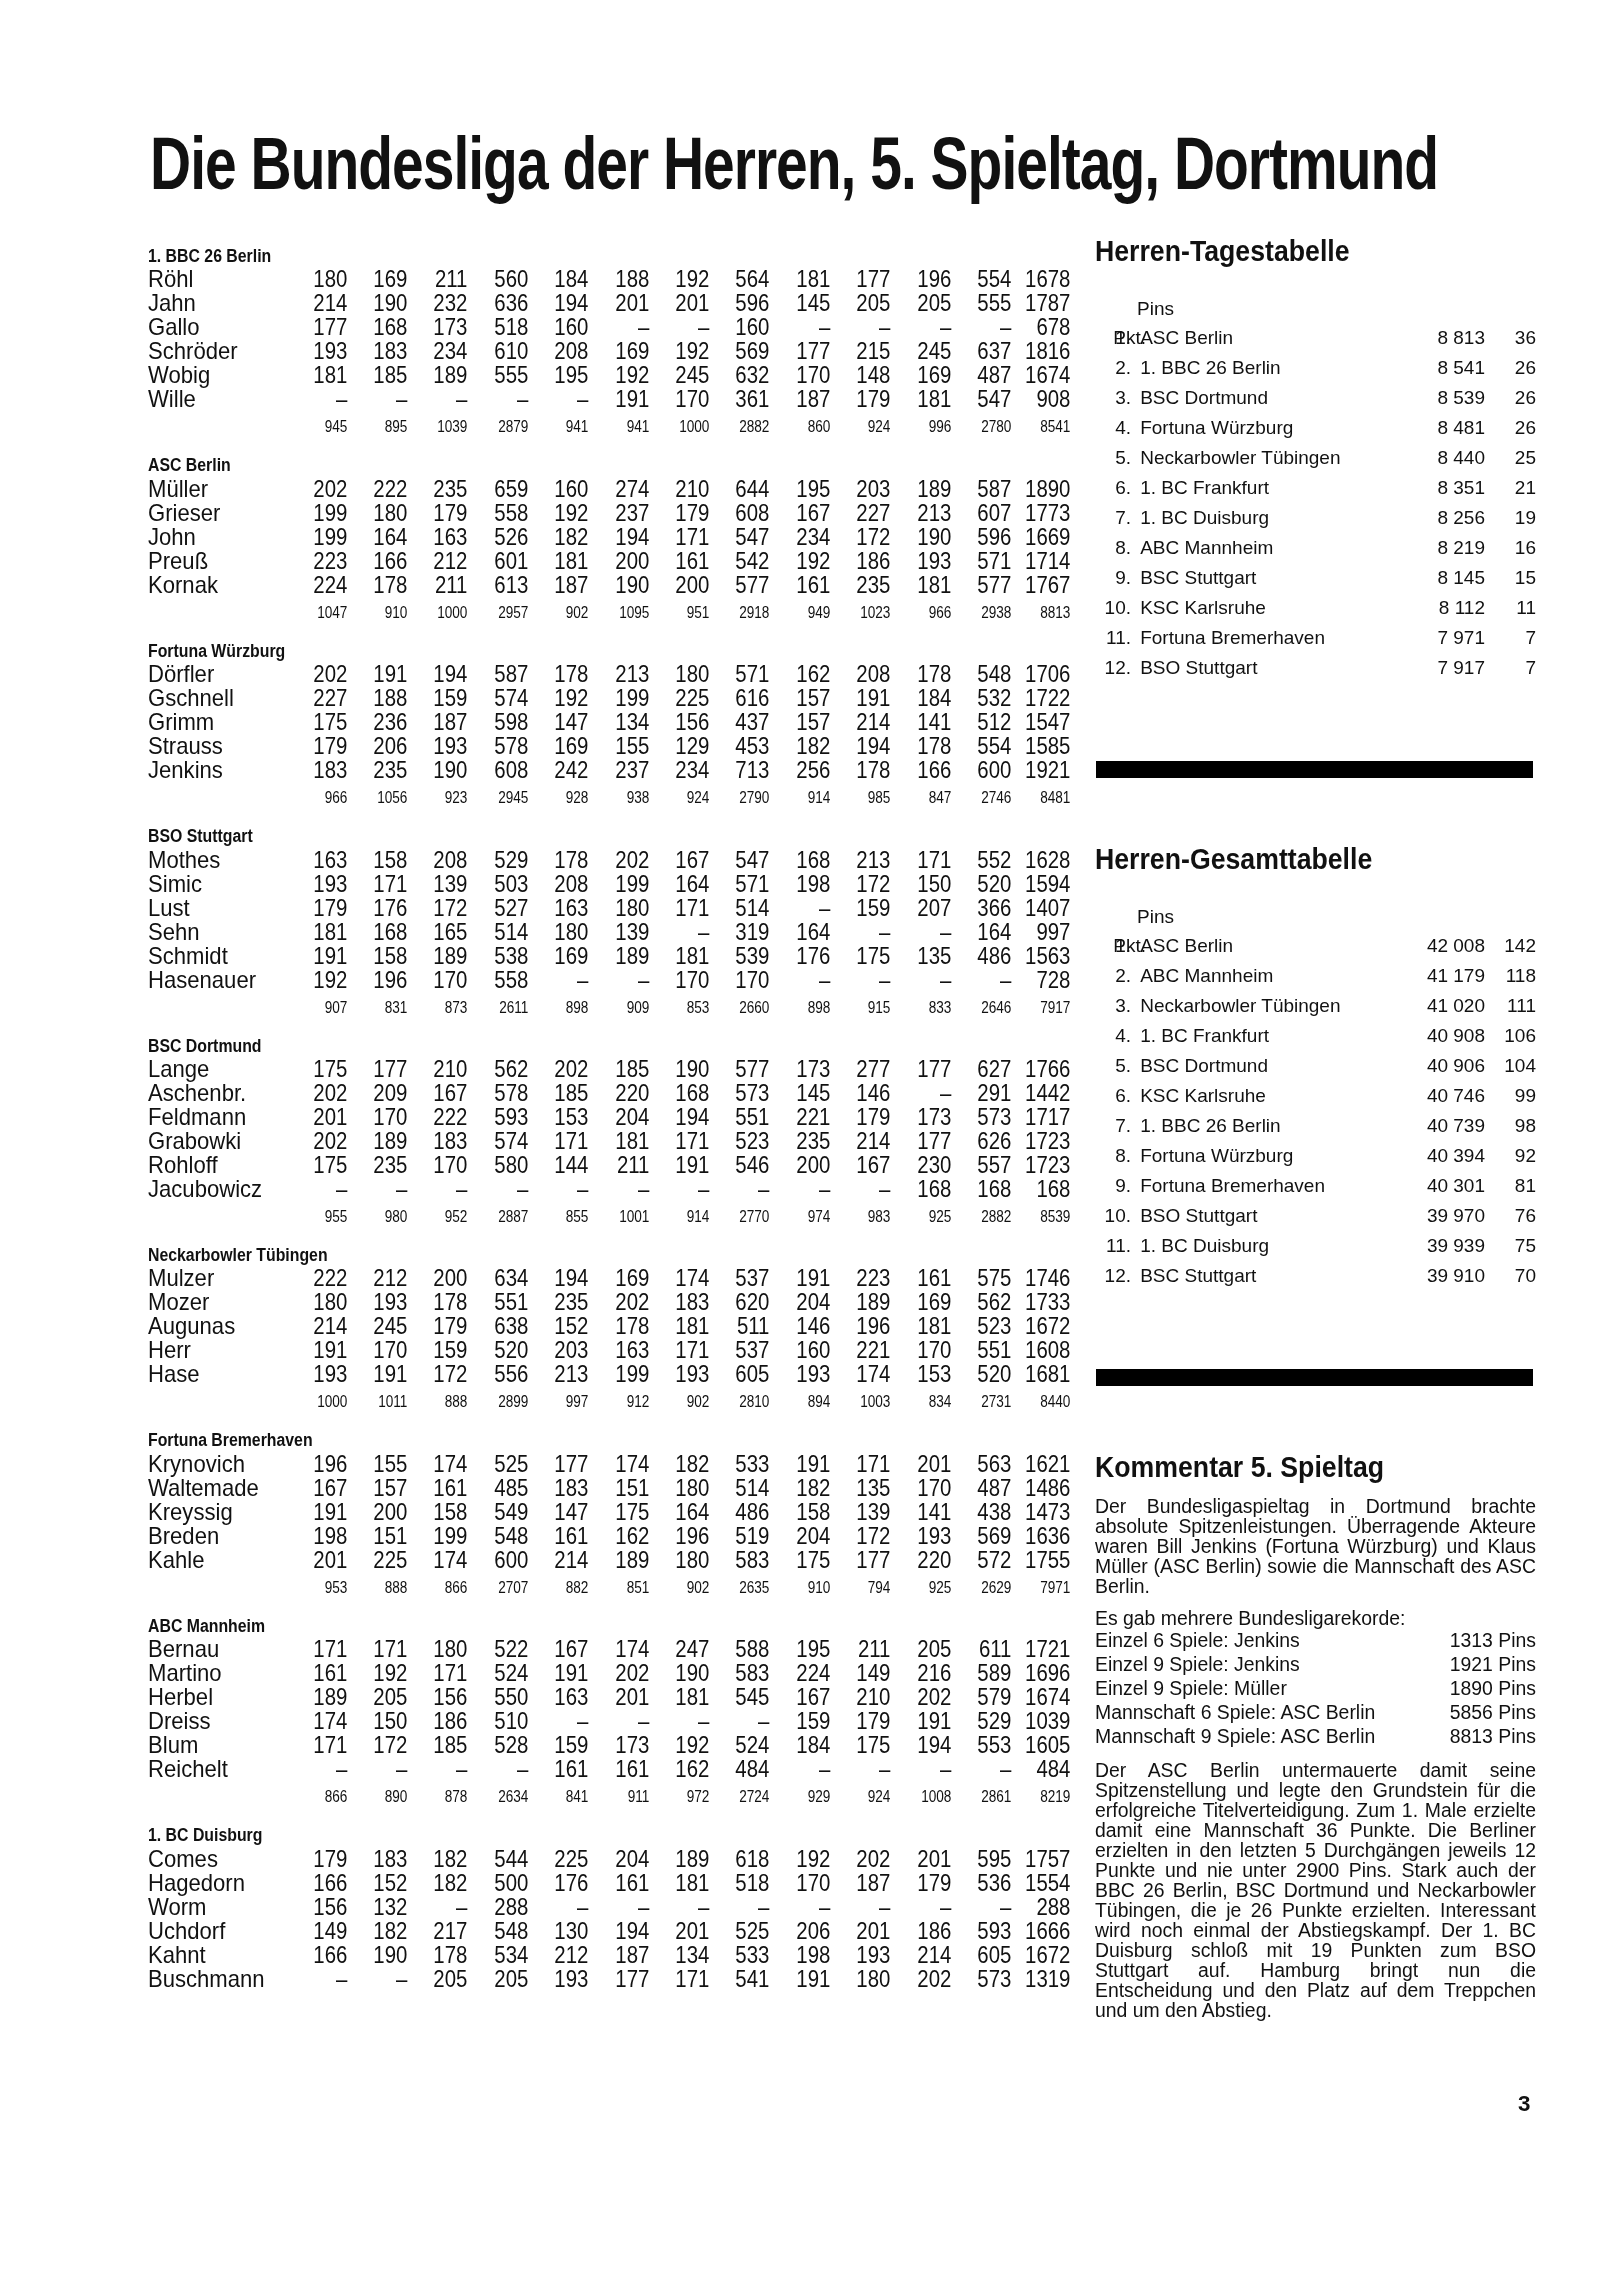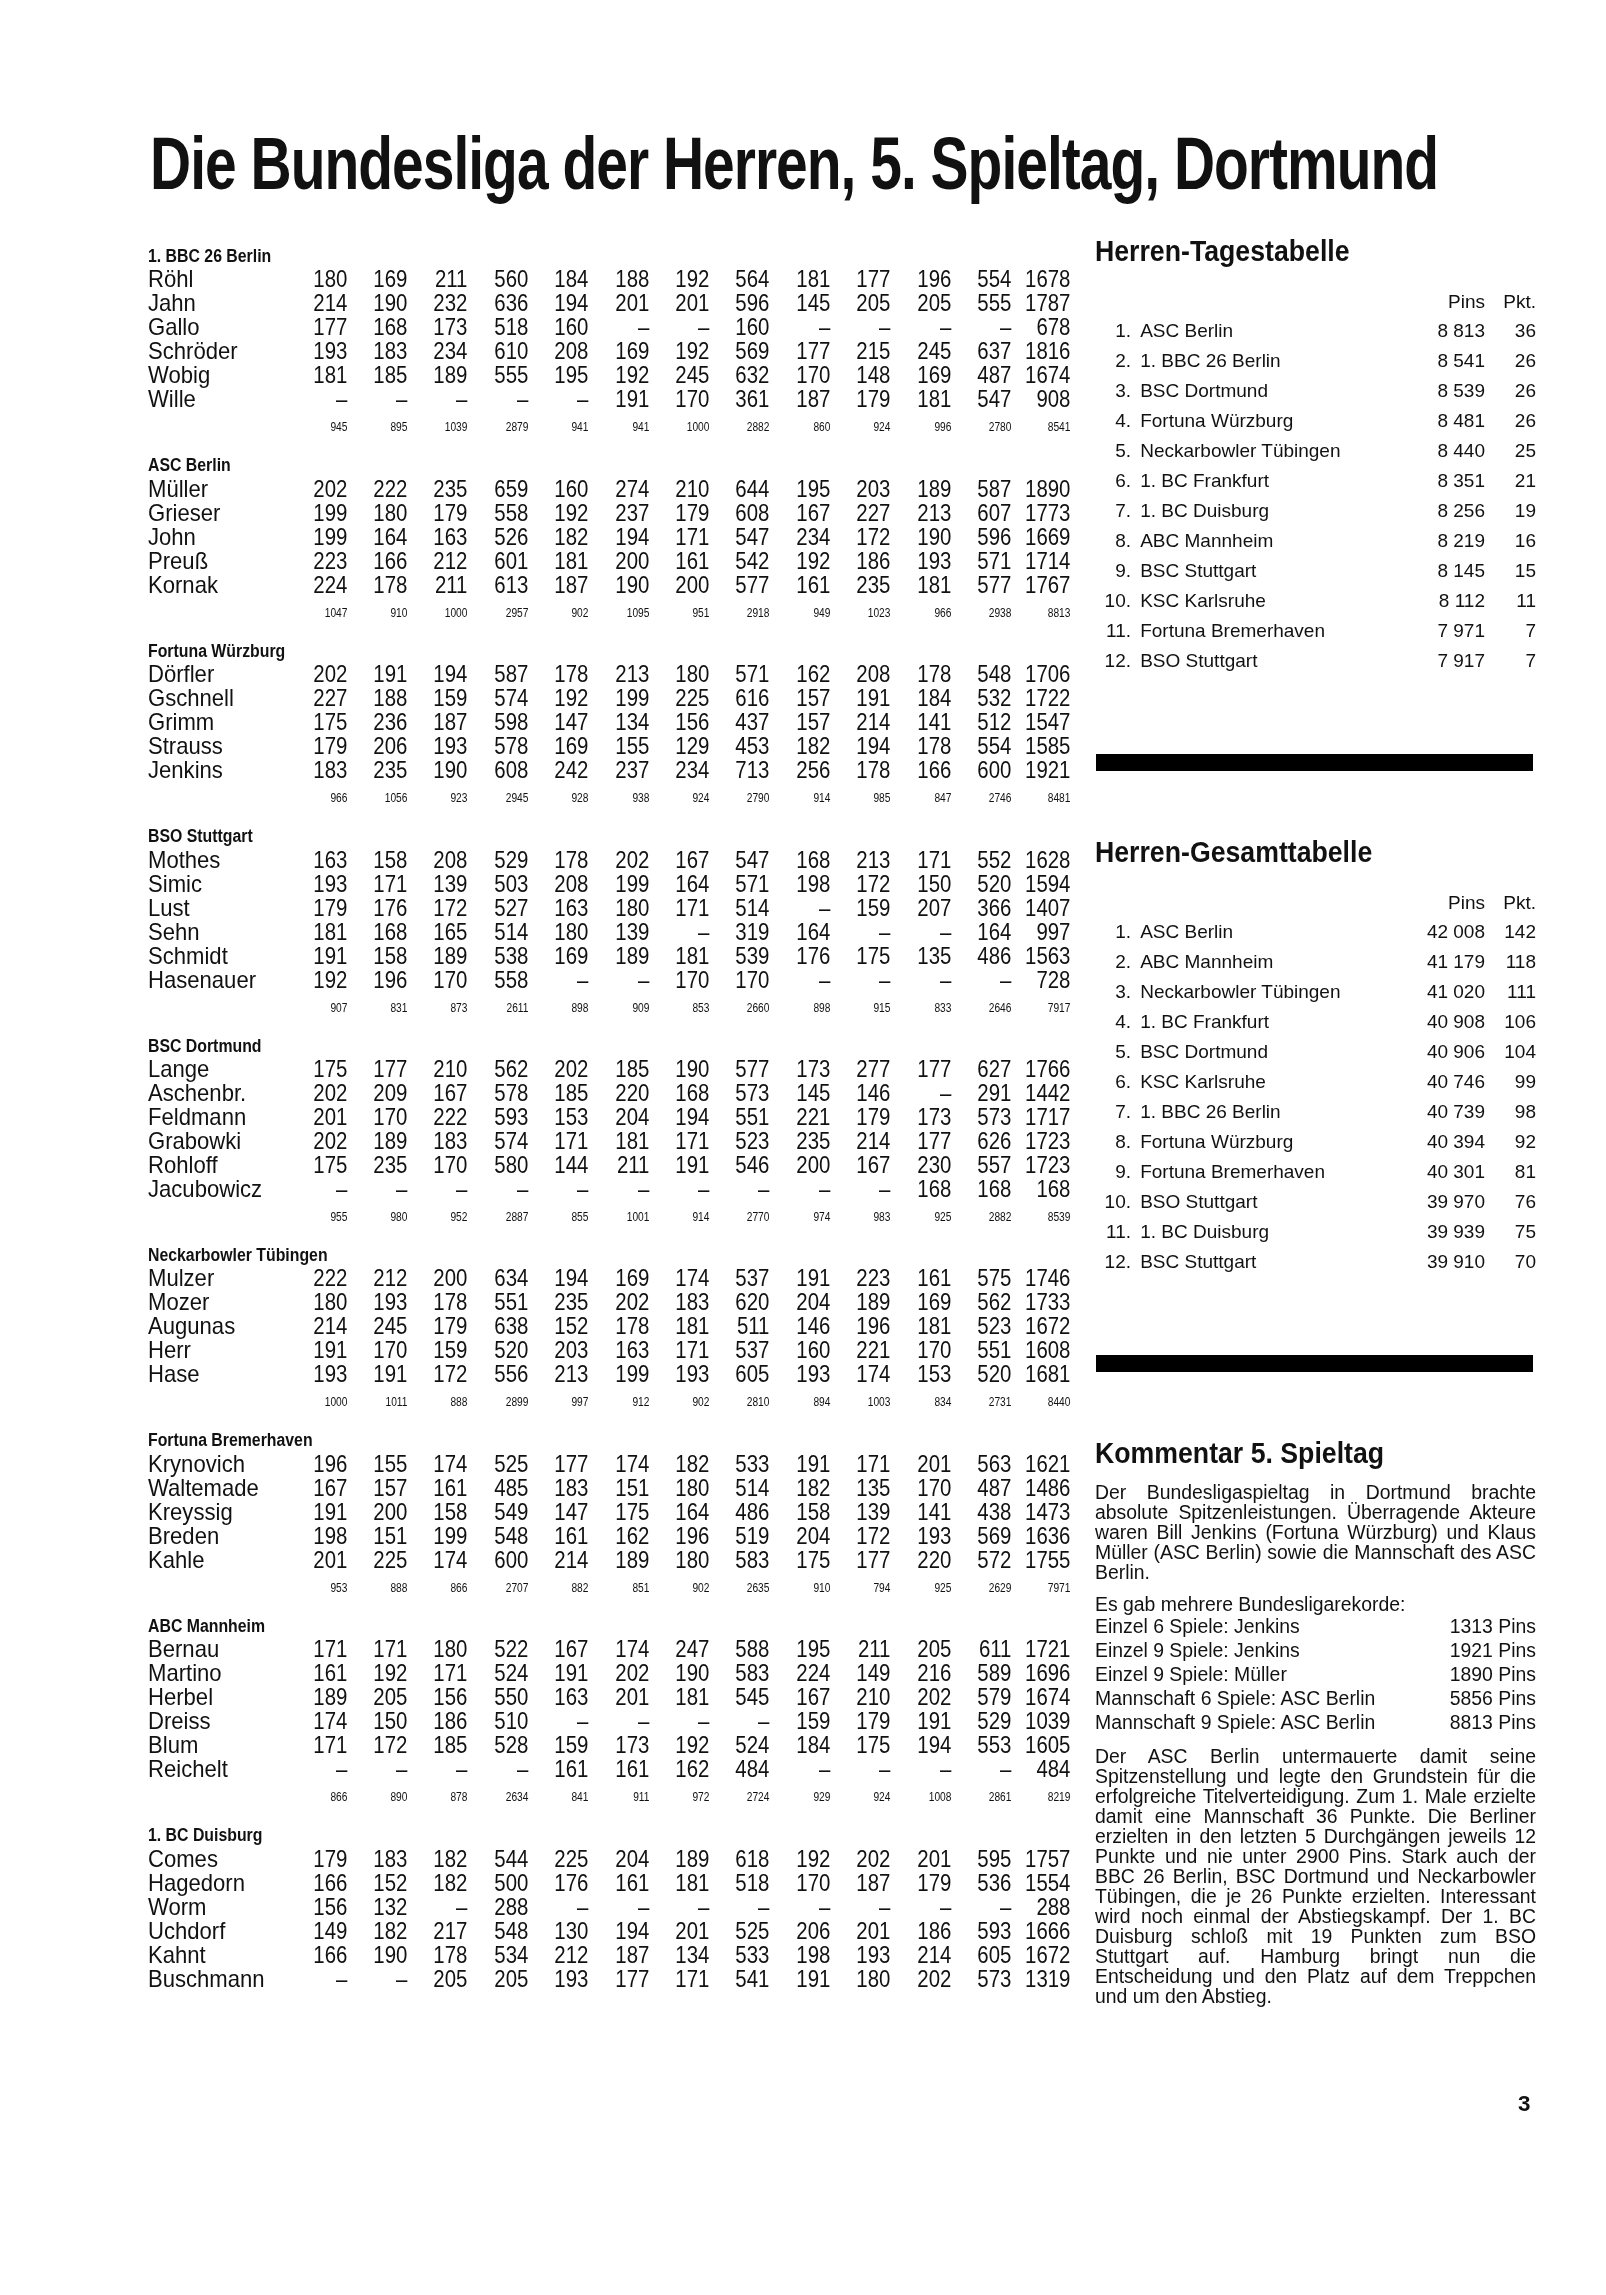--- a/index.html
+++ b/index.html
@@ -5,24 +5,24 @@
   html, body { margin:0; padding:0; background:#fff; }
   body { width:1607px; height:2295px; position:relative; overflow:hidden; font-family:"Liberation Sans", sans-serif; color:#111; }
   .title { position:absolute; left:150px; top:124px; width:1383px; font-family:"Liberation Sans", sans-serif; font-weight:bold; font-size:74px; line-height:79px; letter-spacing:-1.3px; transform:scaleX(0.77); transform-origin:left top; white-space:nowrap; }
   .left { position:absolute; left:148px; top:245px; width:922px; }
   .team { margin-bottom:1.3px; }
   .team-name { font-weight:bold; font-size:18px; height:22.4px; line-height:22.4px; transform:scaleX(0.88); transform-origin:left center; white-space:nowrap; }
   .prow { display:flex; height:24px; line-height:24px; font-size:24px; }
   .pname { width:140px; white-space:nowrap; transform:scaleX(0.92); transform-origin:left center; }
   .cell { width:61px; text-align:right; transform:scaleX(0.85); transform-origin:right center; }
   .cell.last { width:59px; }
-  .trow { display:flex; height:26px; line-height:32px; font-size:12px; margin-bottom:17px; }
+  .trow { display:flex; height:26px; line-height:32px; font-size:16px; margin-bottom:17px; }
   .right { position:absolute; left:1095px; top:231px; width:441px; }
   .rhead { font-weight:bold; font-size:29px; height:40px; line-height:40px; white-space:nowrap; transform:scaleX(0.92); transform-origin:left center; }
-  .rcols { display:flex; justify-content:flex-end; font-size:19px; height:29px; line-height:29px; margin-top:16px; }
+  .rcols { display:flex; justify-content:flex-start; font-size:19px; height:29px; line-height:29px; margin-top:23px;flex-direction:column; }
   .rcols span { text-align:right; }
   .rrow { display:flex; font-size:19px; height:30px; line-height:30px; }
   .rank { width:36px; text-align:right; padding-right:9.2px; }
   .rteam { flex:1; white-space:nowrap; }
   .rpins { width:79px; text-align:right; }
   .rpkt { width:51px; text-align:right; }
   .bar { height:17px; background:#000; margin-left:1.3px; width:437px; }
   .para { font-size:19.4px; line-height:20px; text-align:justify; }
   .rec { display:flex; justify-content:space-between; font-size:19.4px; line-height:24px; }
   .pagenum { position:absolute; left:1518px; top:2091px; font-weight:bold; font-size:22.4px; }

